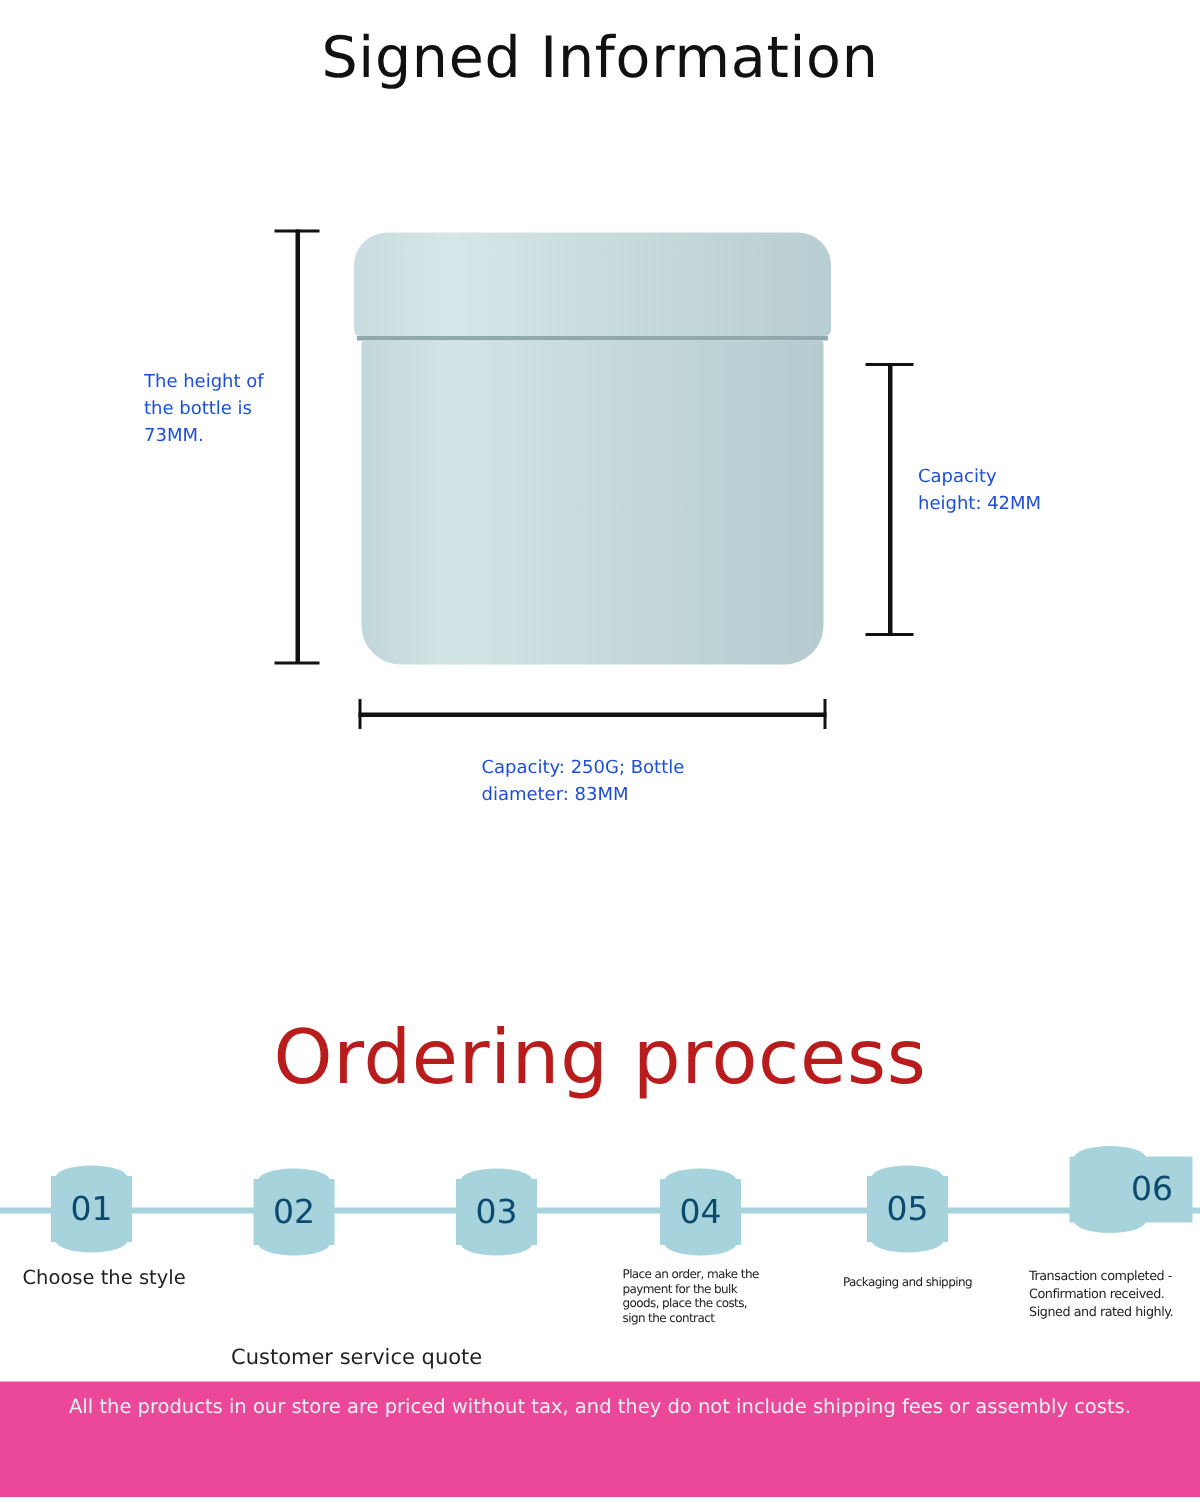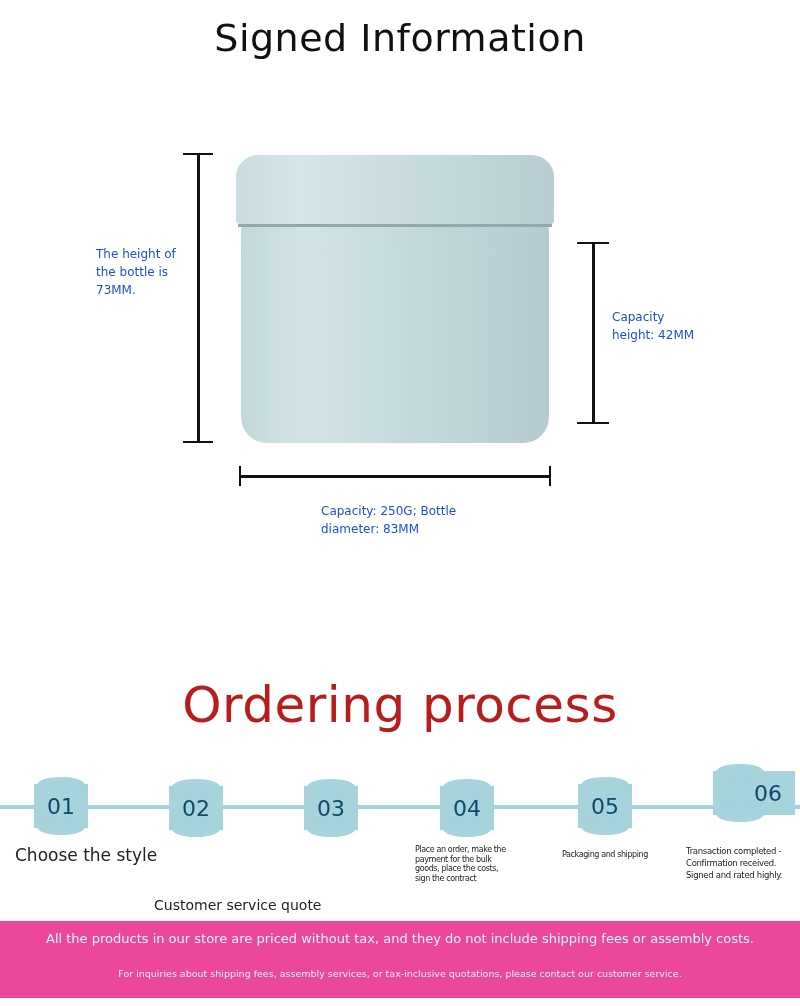--- a/index.html
+++ b/index.html
@@ -118,21 +118,21 @@
 <div class="step-badge" style="left:440px; top:786px;">
     <span>04</span>
   </div>
 <div class="step-badge" style="left:578px; top:784px;">
     <span>05</span>
   </div>
 <div class="step-badge" style="left:713px; top:771px;padding-left:28px;">
     <span>06</span>
   </div>
 
-<div class="step-text" style="left:15px; top:845px; font-size:17px;">
+<div class="step-text" style="left:15px; top:845px; font-size:13px;">
   <div>Choose the style</div>
 </div>
 <div class="step-text" style="left:154px; top:851px; font-size:14px;margin-top:46px;">
   <div>Customer service quote</div>
 </div>
 <div class="step-text" style="left:415px; top:845px; font-size:8px; line-height:9.5px; letter-spacing:-0.4px;">
   <div>Place an order, make the</div>
   <div>payment for the bulk</div>
   <div>goods, place the costs,</div>
   <div>sign the contract</div>
@@ -141,14 +141,13 @@
   <div>Packaging and shipping</div>
 </div>
 <div class="step-text" style="left:686px; top:845px; font-size:8.5px; line-height:12px; letter-spacing:-0.3px;">
   <div>Transaction completed -</div>
   <div>Confirmation received.</div>
   <div>Signed and rated highly.</div>
 </div>
 
 <div class="abs" id="banner">
   <div id="banner-line1">All the products in our store are priced without tax, and they do not include shipping fees or assembly costs.</div>
-  <div id="banner-line2">For inquiries about shipping fees, assembly services, or tax-inclusive quotations, please contact our customer service.</div>
 </div>
 
 </body></html>

